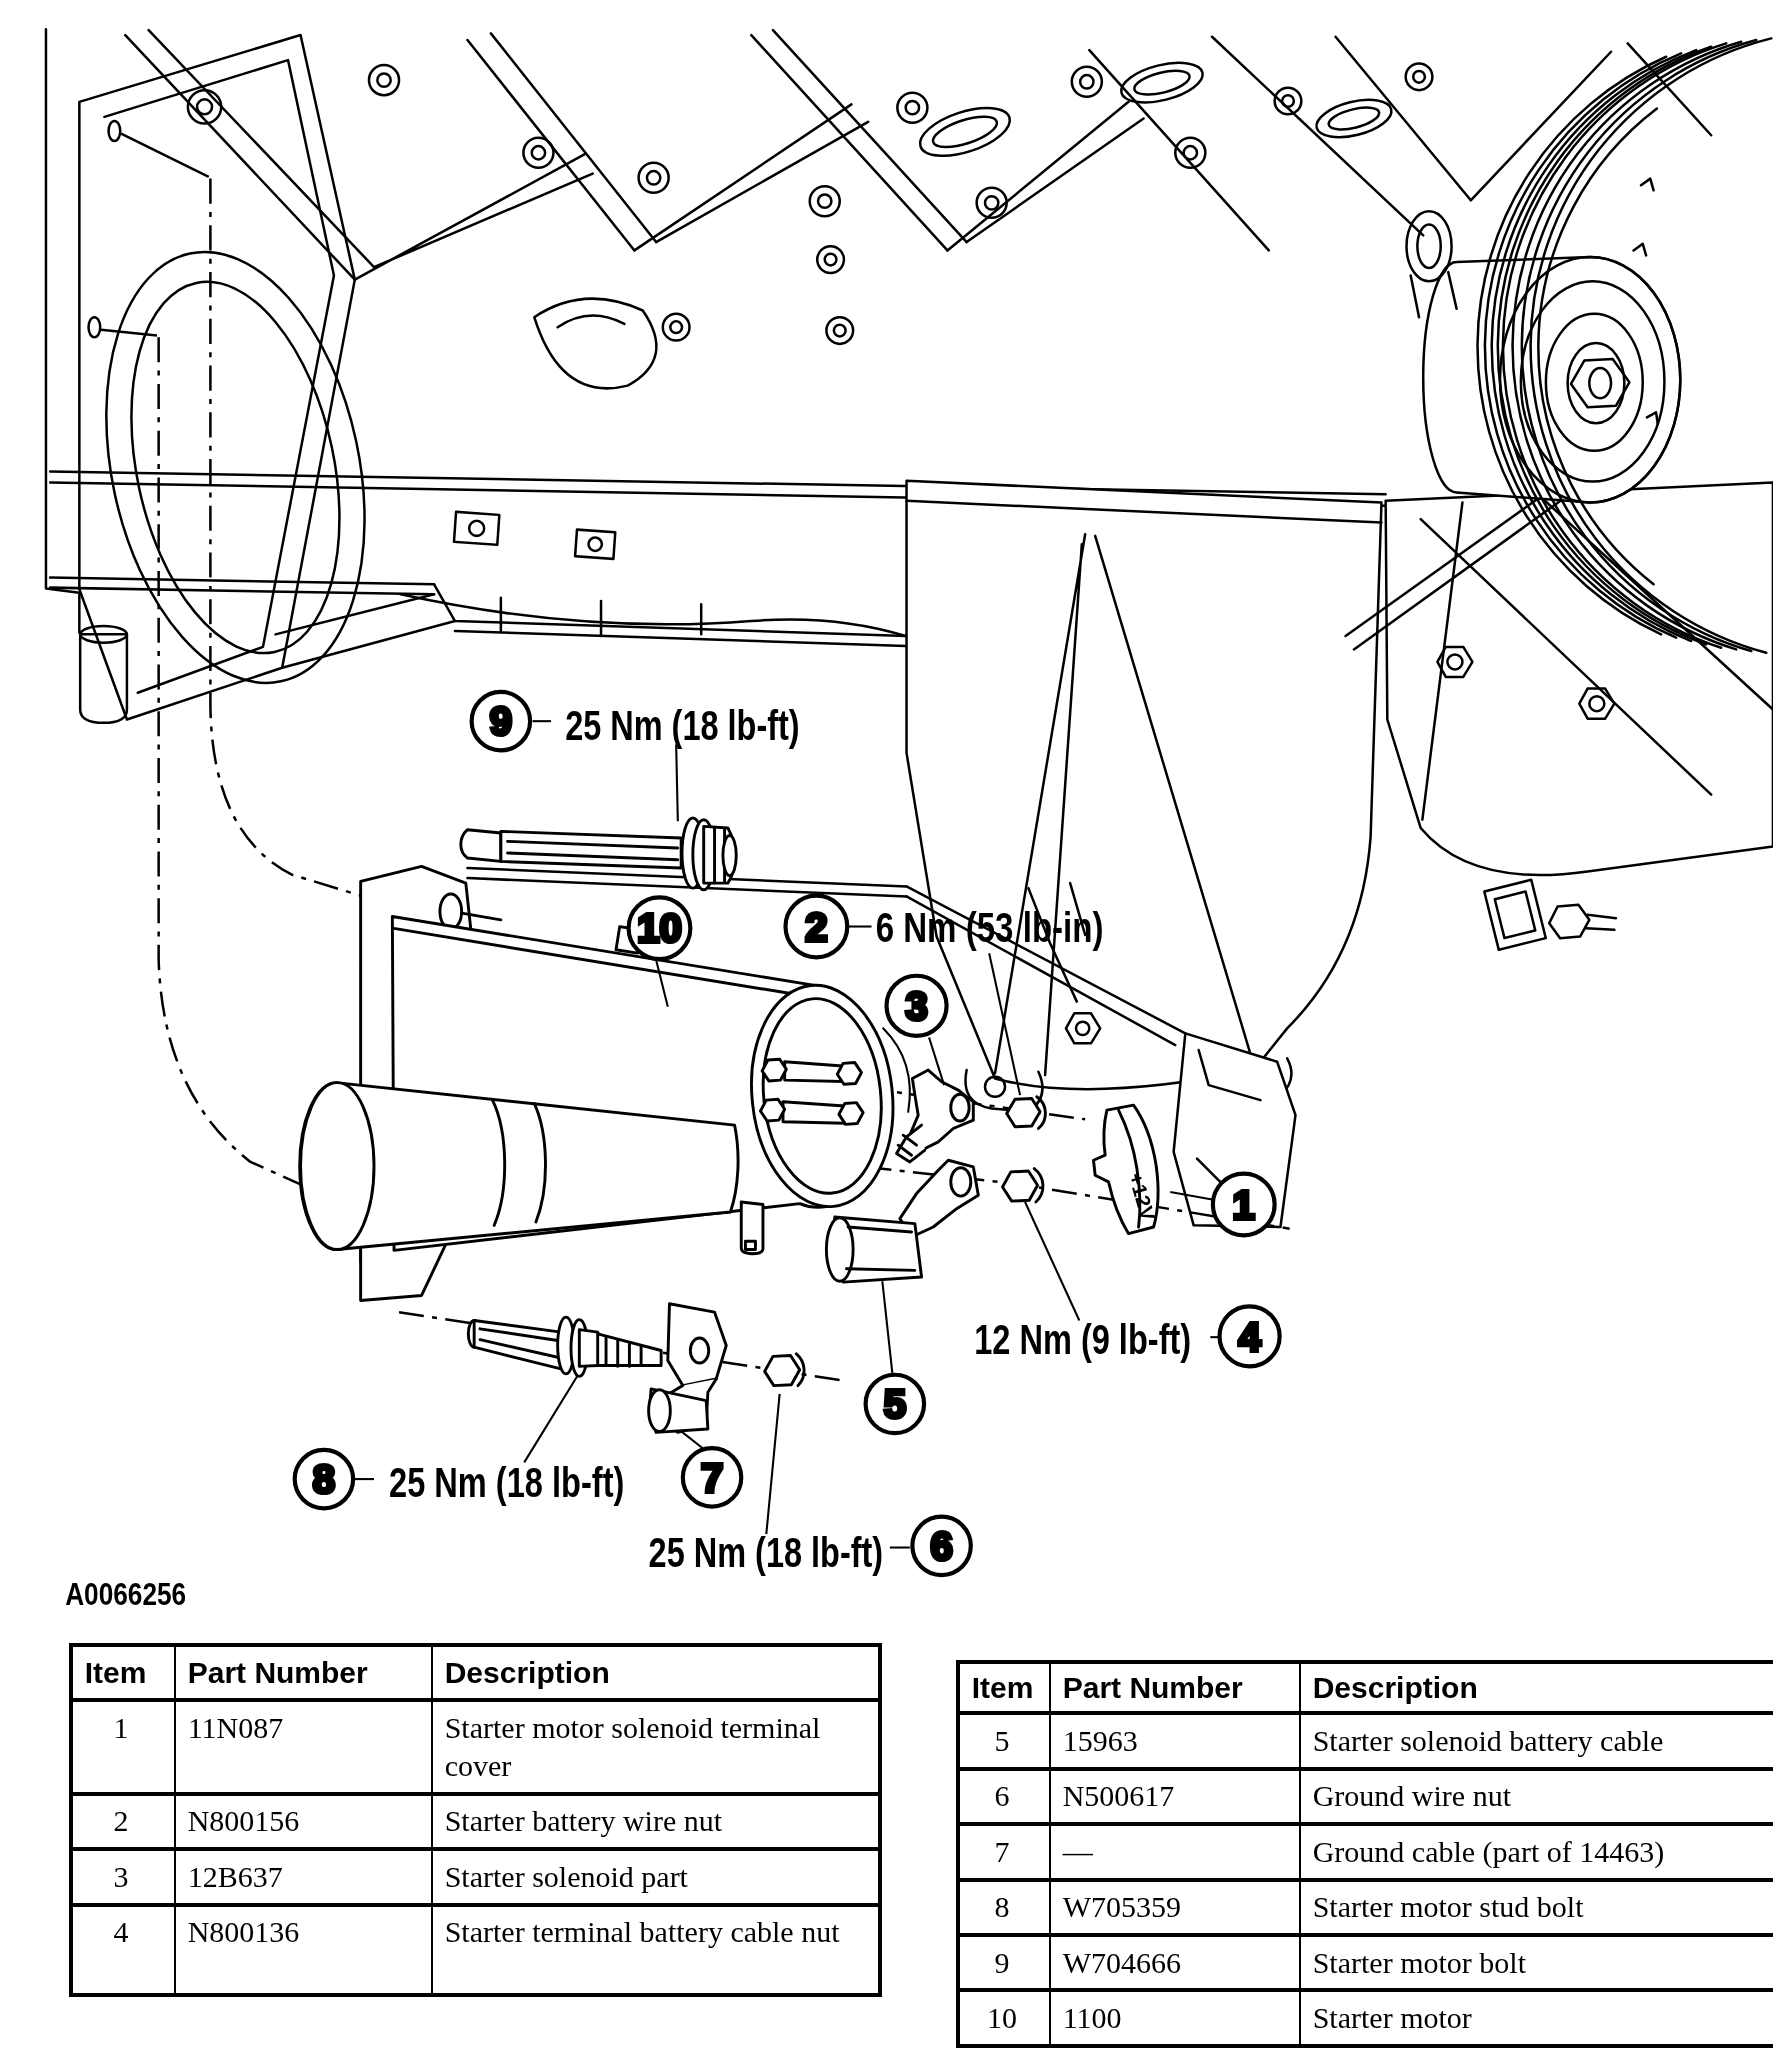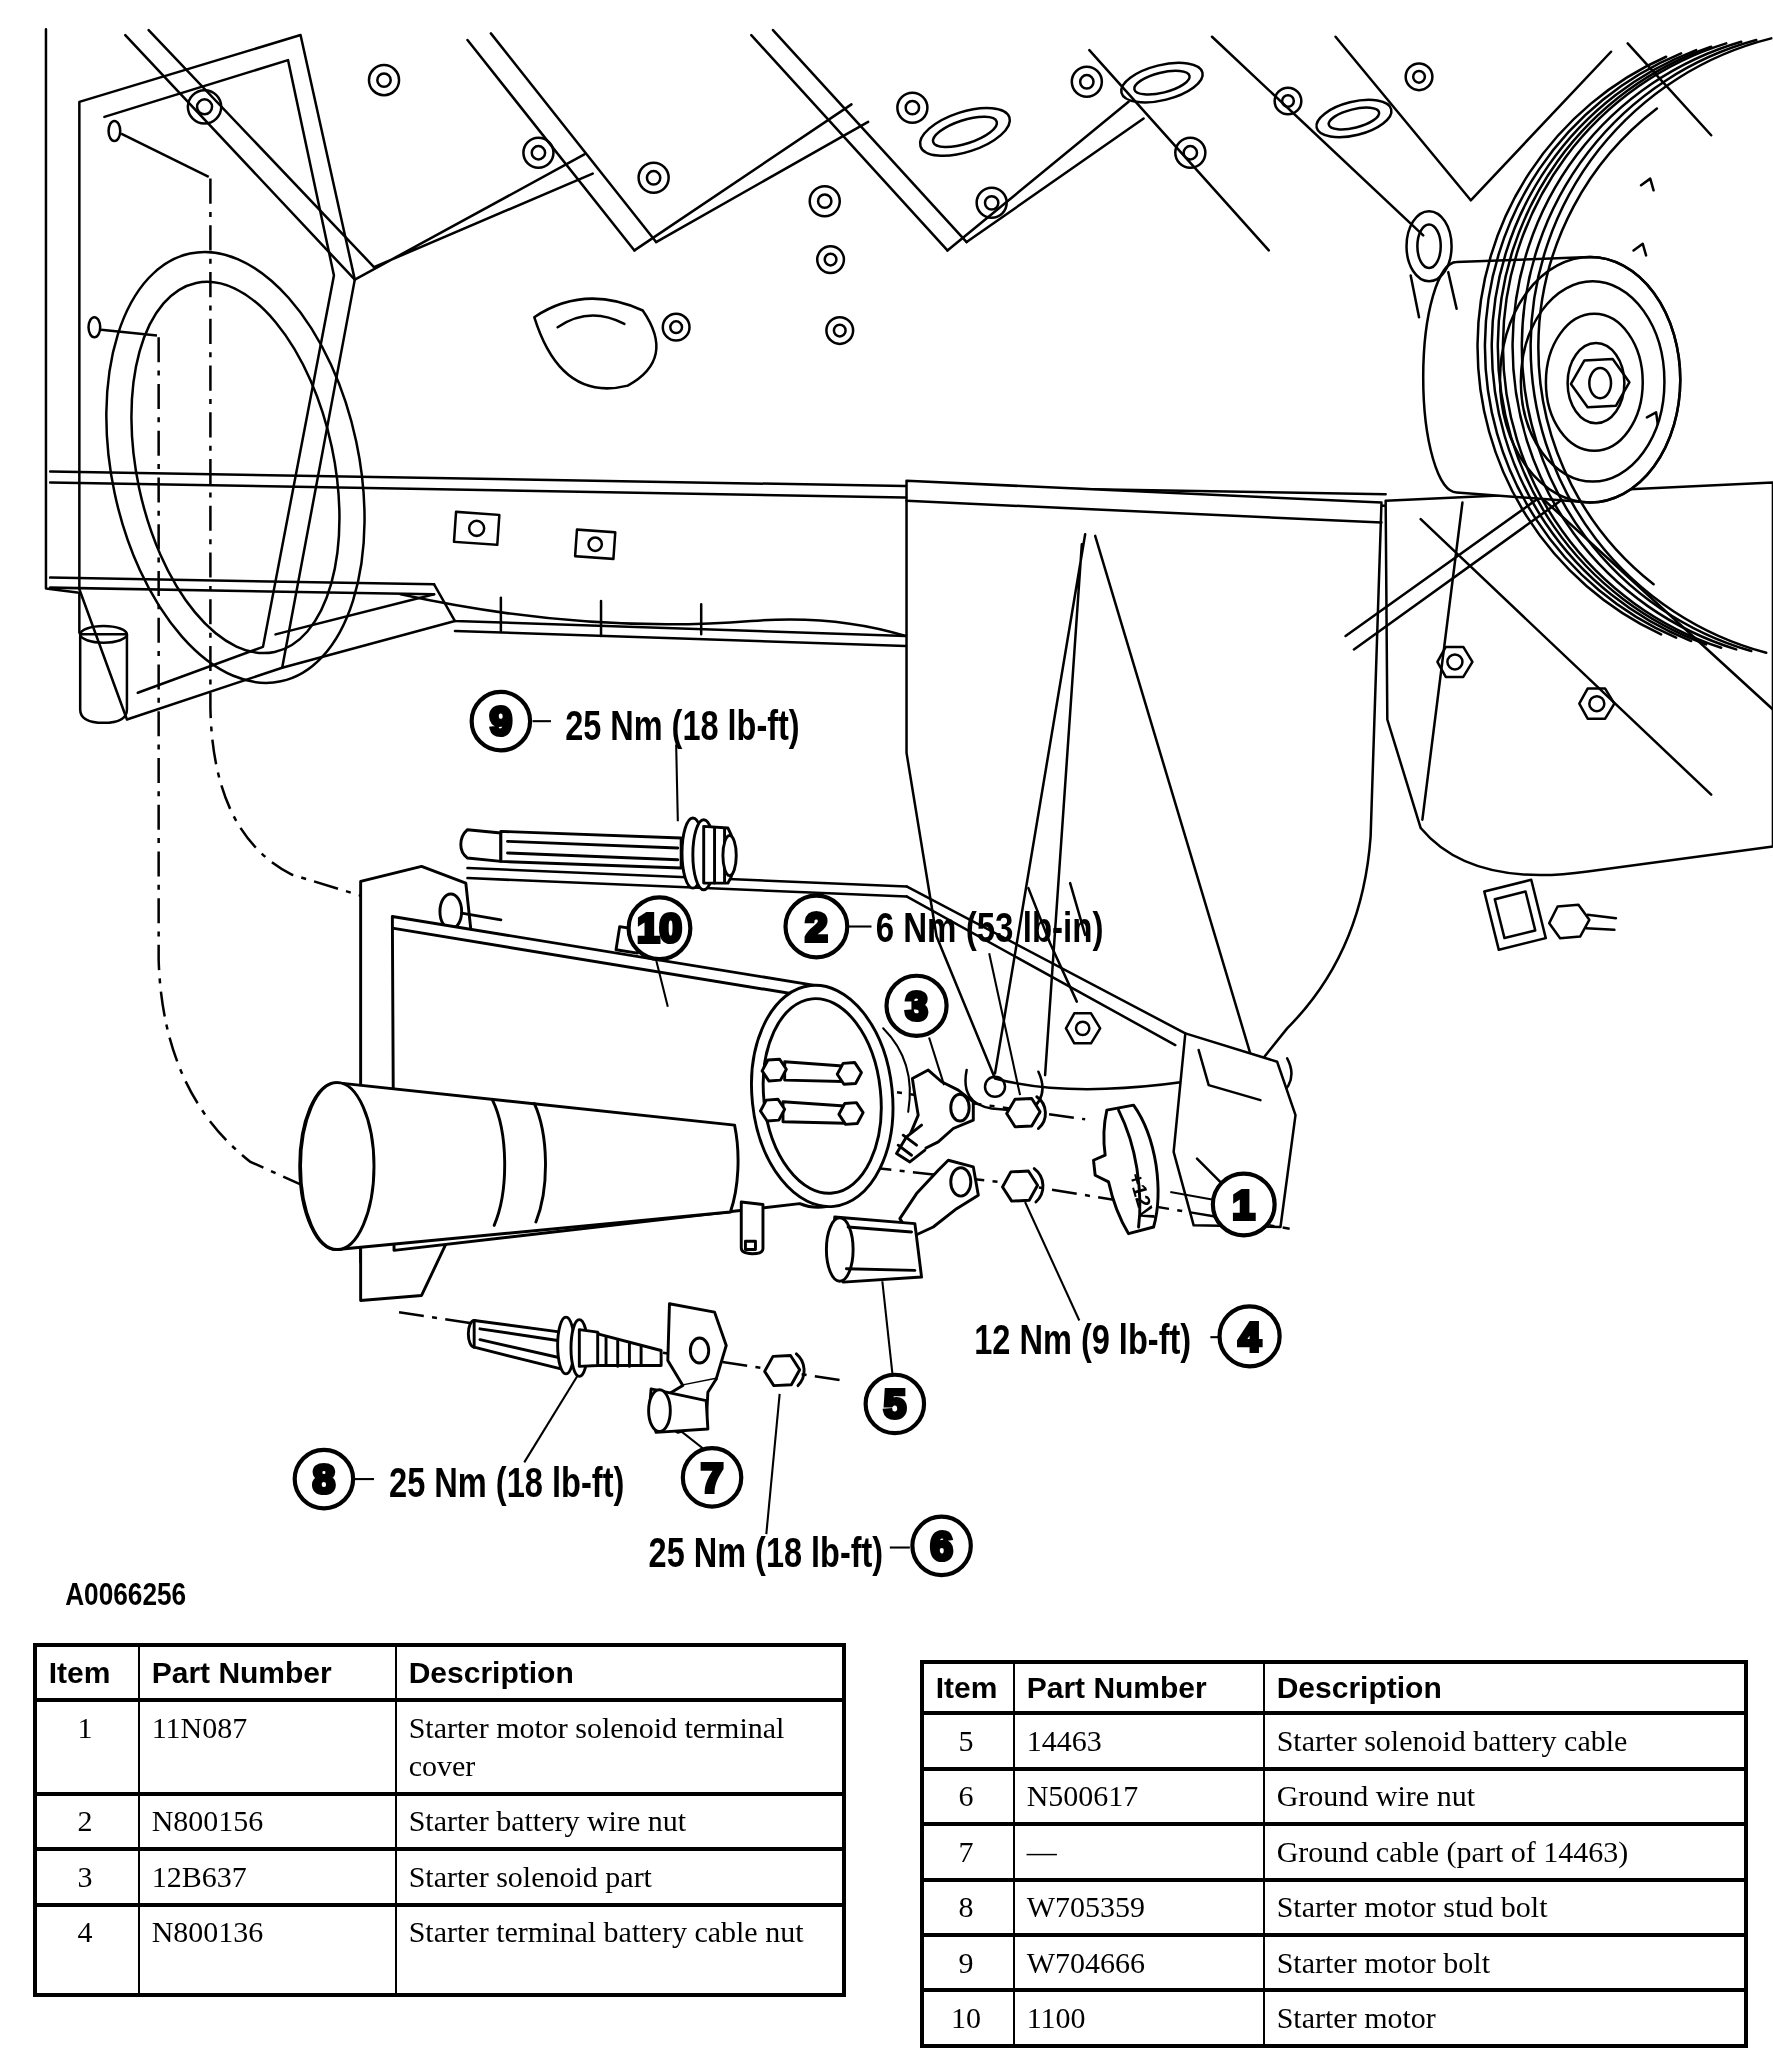--- a/index.html
+++ b/index.html
@@ -4,21 +4,21 @@
 <style>
   html,body{margin:0;padding:0;background:#fff;}
   #page{position:relative;width:1773px;height:2065px;background:#fff;overflow:hidden;
         font-family:"Liberation Sans",sans-serif;}
   svg{position:absolute;left:0;top:0;}
   svg text{font-family:"Liberation Sans",sans-serif;fill:#000;}
   .tq{font-weight:bold;font-size:50px;}
   .cnum{font-weight:bold;font-size:48px;text-anchor:middle;}
   .figcode{font-weight:bold;font-size:38px;}
   .cover-txt{font-weight:bold;font-size:24px;}
-  table{border-collapse:collapse;position:absolute;background:#fff;table-layout:fixed;}
+  table{border-collapse:collapse;position:absolute;background:#fff;table-layout:fixed;margin-left:36px;}
   table,td,th{border:2.5px solid #000;}
   th,td{border-top-width:4.2px;border-bottom-width:4.2px;padding:0;}
   table{border-width:4.2px;}
   th{font-family:"Liberation Sans",sans-serif;font-weight:bold;font-size:30px;text-align:left;
      padding:6.7px 5px 6.7px 11.7px;}
   td{font-family:"Liberation Serif",serif;font-size:30px;vertical-align:top;
      padding:6.7px 5px 6.7px 11.7px;line-height:38px;}
   td.item{text-align:center;padding-left:0;}
   #tbl-left{left:33px;top:1643px;width:809px;}
   #tbl-right{left:920px;top:1660px;width:824px;}
@@ -391,21 +391,21 @@
         <col style="width:482px">
       </colgroup>
     <tbody>
         <tr>
       <th>Item</th>
       <th>Part Number</th>
       <th>Description</th>
     </tr>
     <tr>
       <td class="item">5</td>
-      <td>14463</td>
+      <td>15963</td>
       <td>Starter solenoid battery cable</td>
     </tr>
     <tr>
       <td class="item">6</td>
       <td>N500617</td>
       <td>Ground wire nut</td>
     </tr>
     <tr>
       <td class="item">7</td>
       <td>—</td>

